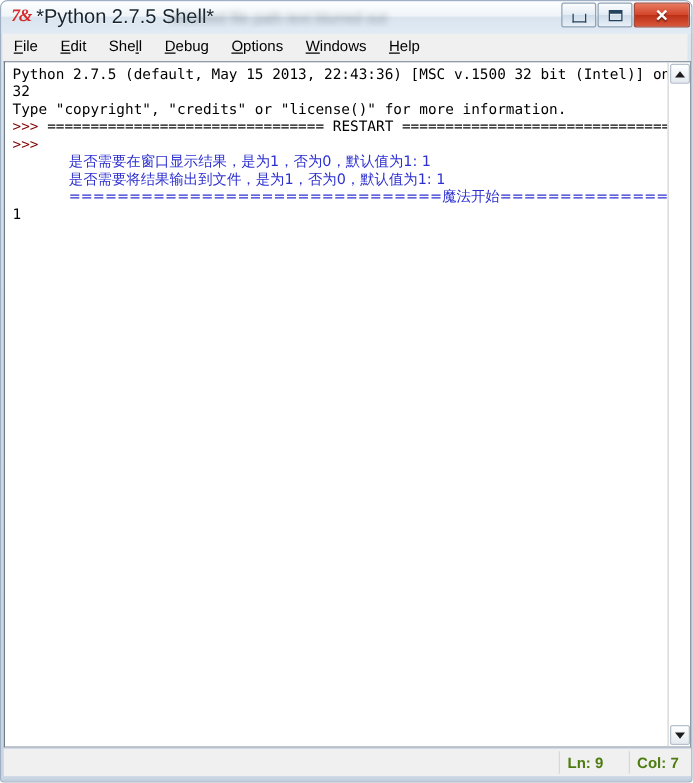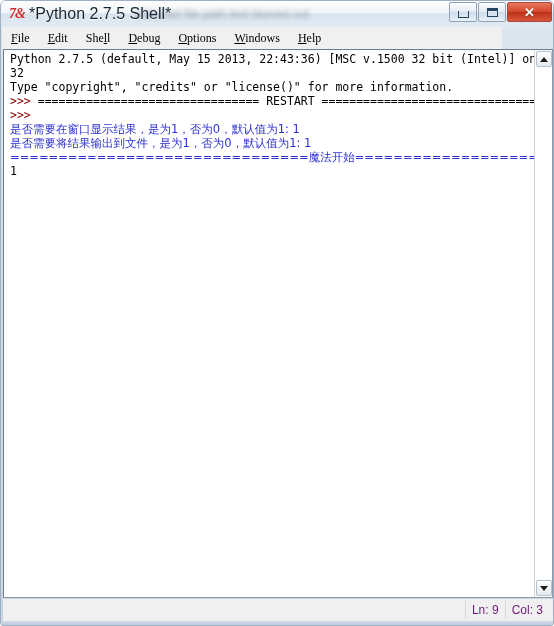--- a/index.html
+++ b/index.html
@@ -137,26 +137,25 @@
     height: 9px;
     box-sizing: border-box;
     border: 1px solid #24435c;
     border-top-width: 3px;
   }
 
   
   .menubar {
     position: absolute;
     left: 1px; top: 26px;
-    width: 500px;
+    width: 548px;
     height: 22px;
     background: #f0f0f0;
     display: flex;
-    align-items: center;
-    font-family: Liberation Serif, serif;
+    align-items: flex-start;
   }
   .menu-item {
     font-size: 12px;
     color: #000000;
     padding: 2px 9px;
     line-height: 16px;
     white-space: nowrap;
     cursor: default;
   }
   .menu-item u {
@@ -185,21 +184,21 @@
     overflow: hidden;
     background: #ffffff;
     font-family: "DejaVu Sans Mono", "Liberation Mono", monospace;
     font-size: 11.5px;
     line-height: 14px;
     white-space: pre;
   }
   .line { white-space: pre; }
   .c-black { color: #000000; }
   .c-prompt { color: #7f0000; }
-  .c-blue { color: #2d30d0; }
+  .c-blue { color: #2d30d0; margin-left: 45px; }
   .cjk {
     font-family: "DejaVu Sans", "Liberation Sans", sans-serif;
     font-size: 11.5px;
   }
 
   
   .scrollbar {
     position: absolute;
     right: 0; top: 0;
     width: 18px;
@@ -248,26 +247,27 @@
     height: 22px;
     background: #f0f0f0;
     display: flex;
     align-items: center;
     justify-content: flex-end;
     padding-right: 4px;
     box-sizing: border-box;
   }
   .status-cell {
     font-size: 12px;
-    color: #701a75;
+    color: #4d7c0f;
     padding: 1px 6px;
-    margin-left: 0;
+    margin-left: 14px;
     line-height: 16px;
     border-left: 1px solid #d8d8d8;
     white-space: nowrap;
+    font-weight: bold;
   }
   .bottom-edge {
     position: absolute;
     left: 0;
     top: 620px;
     width: 554px;
     height: 6px;
     background: linear-gradient(to bottom, #cfdae6 0%, #b9c7d6 100%);
   }
 </style>
@@ -323,17 +323,17 @@
       </div>
       <div class="sb-track"></div>
       <div class="sb-btn sb-down">
         <div class="sb-arrow down"></div>
       </div>
     </div>
   </div>
 
   <div class="statusbar">
     <div class="status-cell">Ln: 9</div>
-    <div class="status-cell">Col: 3</div>
+    <div class="status-cell">Col: 7</div>
   </div>
 
   <div class="bottom-edge"></div>
 </div>
 
 </body></html>

